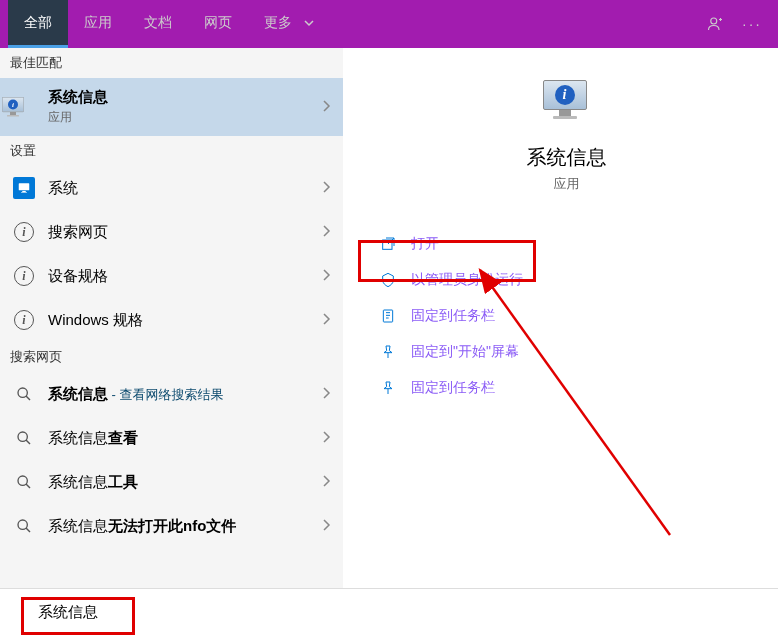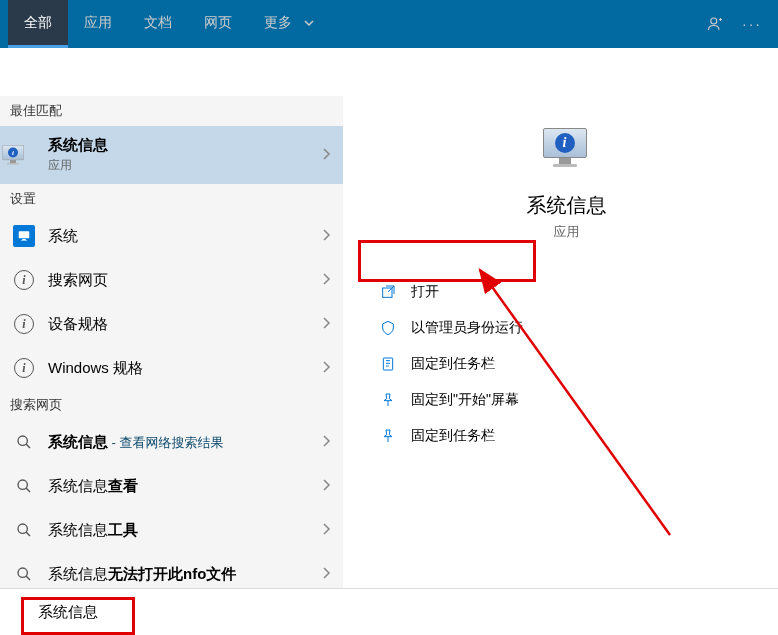--- a/index.html
+++ b/index.html
@@ -1,27 +1,27 @@
 <!DOCTYPE html>
 <html><head>
 <meta charset="utf-8">
 <style>
   * { box-sizing: border-box; margin: 0; padding: 0; }
   body { font-family: "Microsoft YaHei", "Segoe UI", sans-serif; font-size: 14px; background: #fff; width: 778px; height: 635px; overflow: hidden; position: relative; }
   
-  .header { background: #0369a1; height: 48px; display: flex; align-items: center; padding: 0 8px; color: #fff; }
+  .header { background: #a21caf; height: 48px; display: flex; align-items: center; padding: 0 8px; color: #fff; }
   .tabs { display: flex; height: 100%; }
   .tab { padding: 0 16px; display: flex; align-items: center; cursor: pointer; color: #ccc; border-bottom: 3px solid transparent; }
   .tab.active { color: #fff; border-bottom-color: #4aa0e6; background: #2a3a4a; }
   .tab-more { display: flex; align-items: center; gap: 12px; }
   .header-right { margin-left: auto; display: flex; gap: 16px; align-items: center; padding-right: 8px; }
   .header-icon { width: 20px; height: 20px; cursor: pointer; display: flex; align-items: center; justify-content: center; color: #ccc; }
   .ellipsis { letter-spacing: 2px; }
   
-  .main { display: flex; height: 540px; margin-top: 48px; }
+  .main { display: flex; height: 540px; }
   .left-panel { width: 343px; background: #f5f5f5; overflow-y: auto; }
   .right-panel { flex: 1; background: #fff; margin-left: 12px; margin-top: 12px; position: relative; }
   
   .section-header { padding: 6px 10px; font-size: 13px; color: #333; }
   
   .result-item { display: flex; align-items: center; padding: 10px 12px; cursor: pointer; position: relative; }
   .result-item.selected { background: #c5d8ea; }
   .result-item .icon-box { width: 24px; height: 24px; margin-right: 12px; display: flex; align-items: center; justify-content: center; flex-shrink: 0; }
   .result-item .content { flex: 1; }
   .result-item .title { font-size: 15px; color: #000; }
@@ -38,21 +38,21 @@
   .search-icon-small { color: #555; }
   
   .preview-header { text-align: center; padding: 20px 0 24px; border-bottom: 1px solid transparent; }
   .preview-icon { width: 48px; height: 48px; margin: 0 auto 16px; }
   .preview-title { font-size: 20px; color: #000; }
   .preview-subtitle { font-size: 13px; color: #666; margin-top: 4px; }
   
   .actions { padding: 8px 0; }
   .action-item { display: flex; align-items: center; padding: 9px 24px; cursor: pointer; gap: 14px; }
   .action-item .action-icon { width: 18px; height: 18px; color: #0078d7; display: flex; align-items: center; justify-content: center; }
-  .action-item .action-label { font-size: 14px; color: #000000; }
+  .action-item .action-label { font-size: 14px; color: #8b5cf6; }
   
   .highlight-box1 { position: absolute; border: 3px solid #e00000; left: 358px; top: 240px; width: 178px; height: 42px; pointer-events: none; }
   .highlight-box2 { position: absolute; border: 3px solid #e00000; left: 21px; top: 597px; width: 114px; height: 38px; pointer-events: none; }
   
   .search-bar { position: absolute; left: 0; bottom: 0; width: 778px; height: 47px; background: #fff; border-top: 1px solid #ddd; display: flex; align-items: center; padding: 0 12px 0 38px; }
   .search-bar input { border: none; outline: none; font-size: 15px; width: 100%; }
   
   .arrow-svg { position: absolute; left: 0; top: 0; width: 778px; height: 635px; pointer-events: none; }
   
   .monitor-icon { width: 44px; height: 40px; position: relative; }

